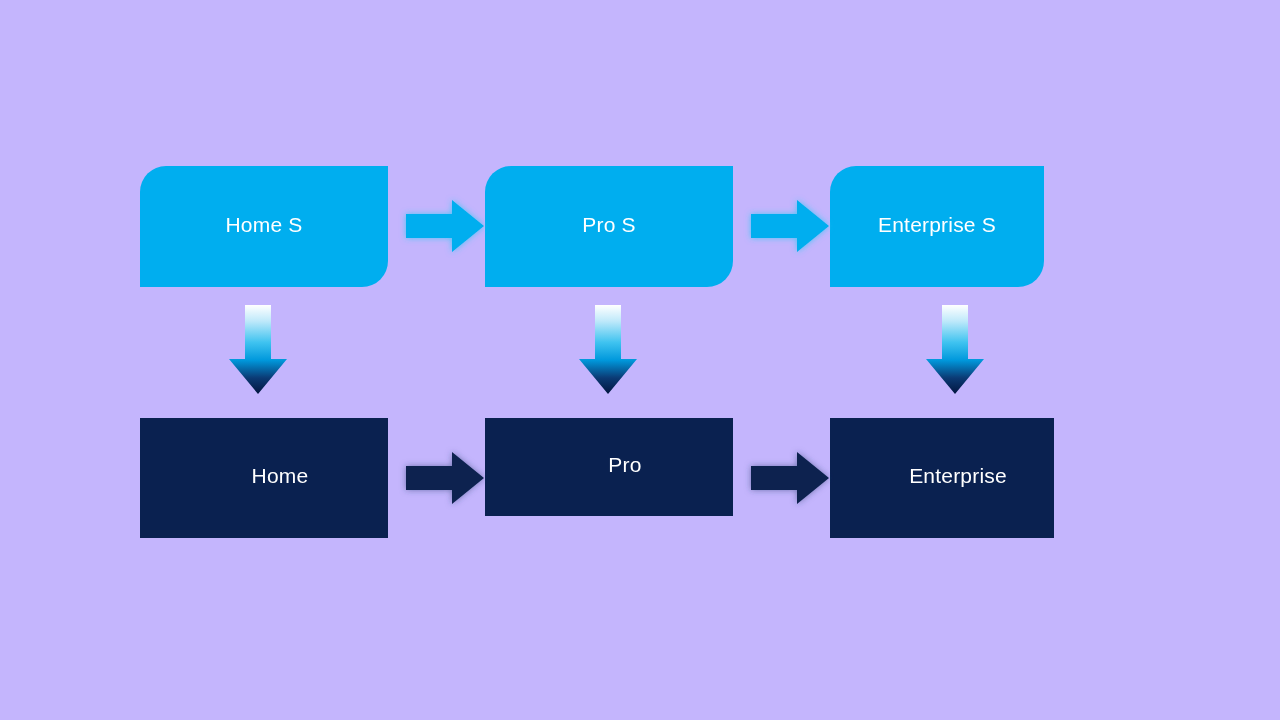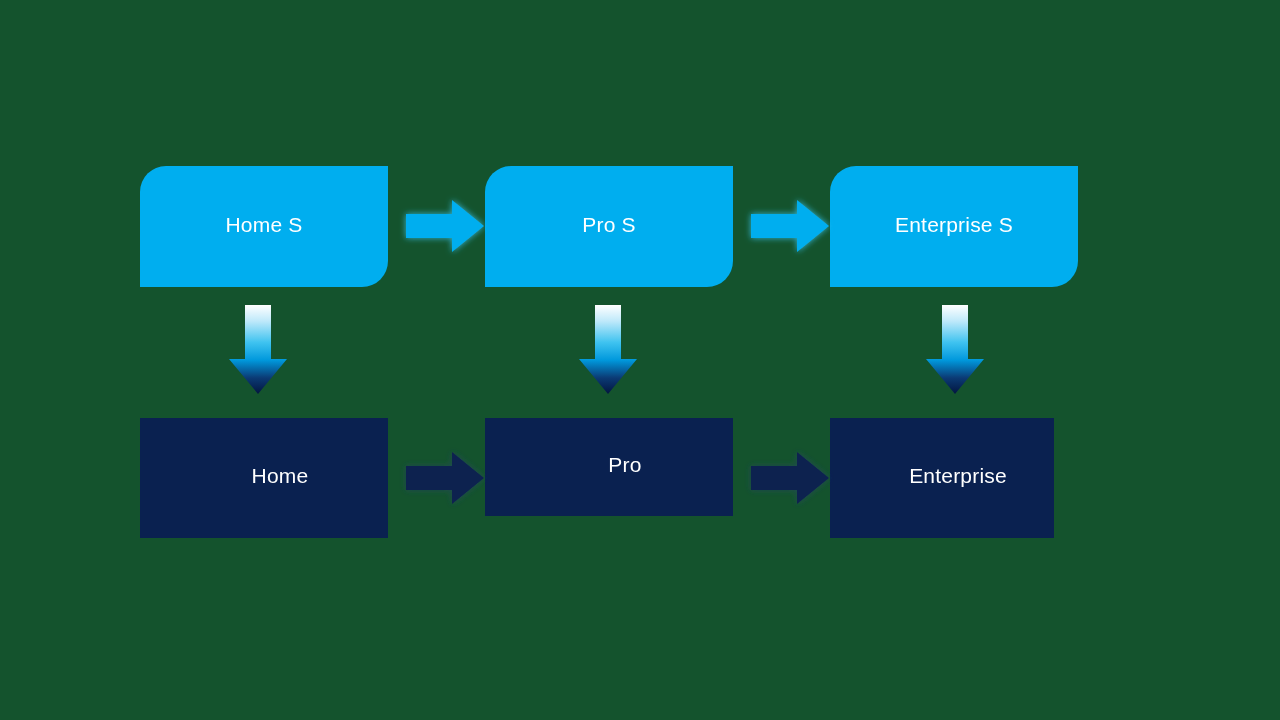--- a/index.html
+++ b/index.html
@@ -11,21 +11,21 @@
   body {
     width: 1280px;
     height: 720px;
     overflow: hidden;
     font-family: "Liberation Sans", sans-serif;
   }
   #canvas {
     position: relative;
     width: 1280px;
     height: 720px;
-    background: #14532d;
+    background: #c4b5fd;
     text-decoration: underline;
   }
 
   
   .node {
     position: absolute;
     box-sizing: border-box;
     display: flex;
     align-items: center;
     justify-content: center;
@@ -77,21 +77,21 @@
 <div id="canvas">
 
   <div class="node top" style="left:140px; top:166px; width:248px; height:121px;">
     <span class="node-label">Home S</span>
   </div>
 
   <div class="node top" style="left:485px; top:166px; width:248px; height:121px;">
     <span class="node-label">Pro S</span>
   </div>
 
-  <div class="node top" style="left:830px; top:166px; width:248px; height:121px;">
+  <div class="node top" style="left:830px; top:166px; width:214px; height:121px;">
     <span class="node-label">Enterprise S</span>
   </div>
 
   <div class="node bottom" style="left:140px; top:418px; width:248px; height:120px;">
     <span class="node-label">Home</span>
   </div>
 
   <div class="node bottom" style="left:485px; top:418px; width:248px; height:98px;">
     <span class="node-label">Pro</span>
   </div>

